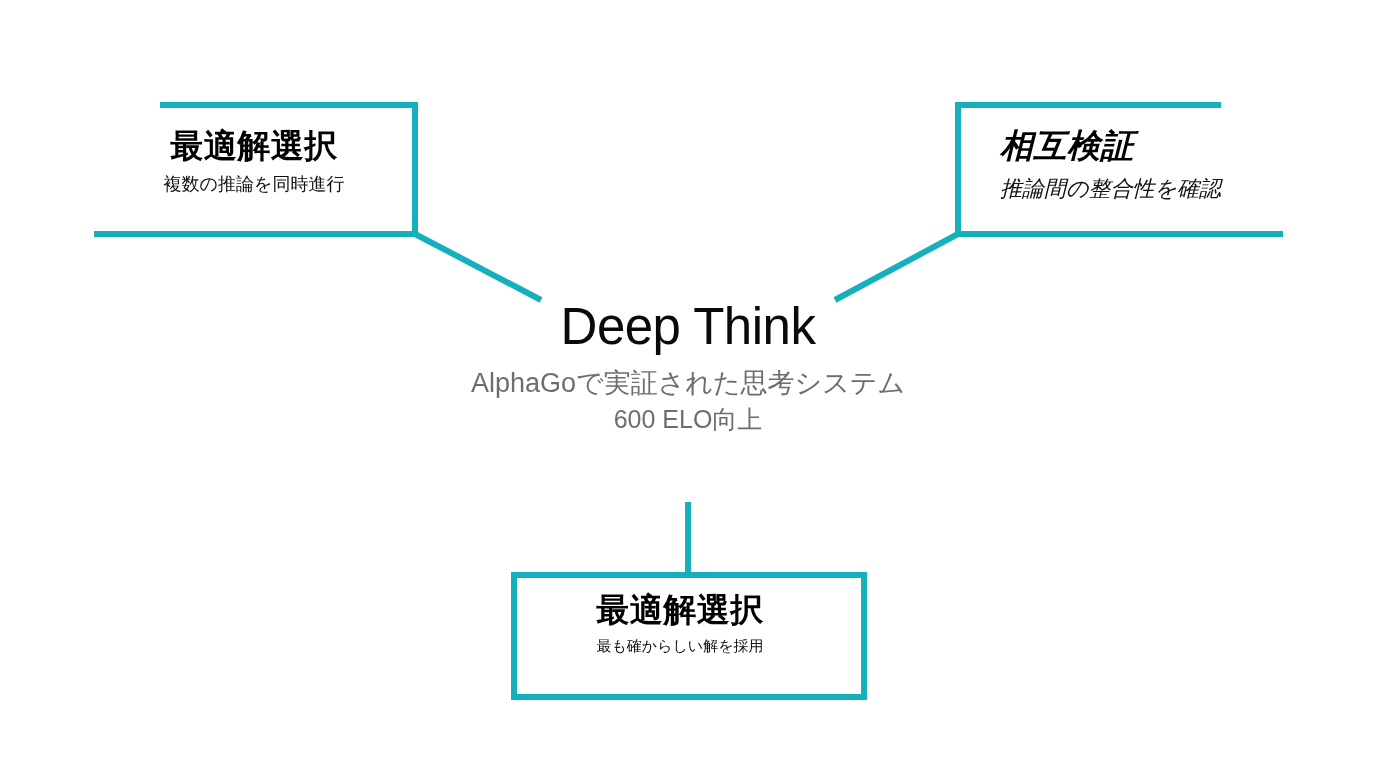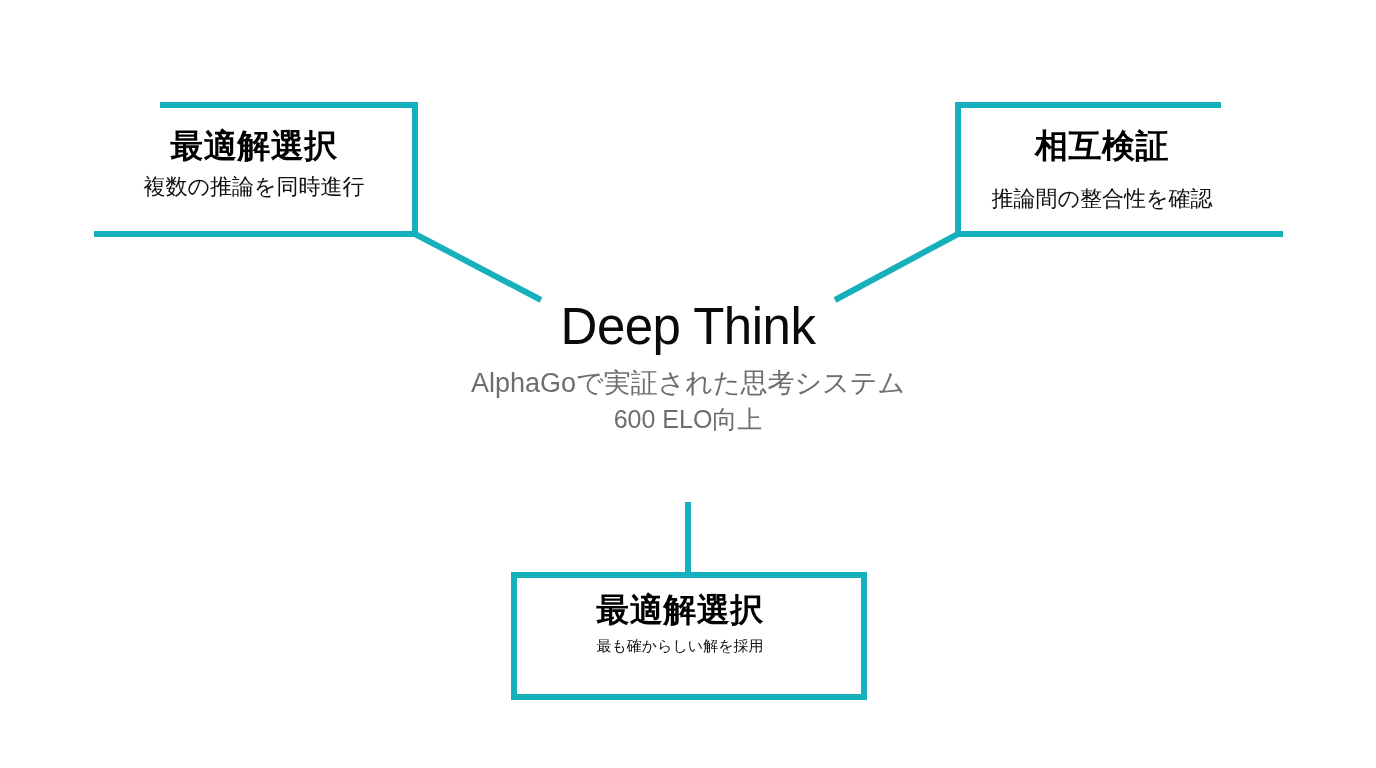--- a/index.html
+++ b/index.html
@@ -50,31 +50,32 @@
   }
 
   
   #node-parallel {
     left: 104px;
     top: 128px;
     width: 300px;
     text-align: center;
   }
   #node-parallel .node-title { font-size: 33px; letter-spacing: 0.5px; }
-  #node-parallel .node-desc  { font-size: 22px; margin-top: 9px; }
+  #node-parallel .node-desc  { font-size: 18px; margin-top: 9px; }
 
   
   #node-crosscheck {
-    left: 952px;
+    left: 1000px;
     top: 128px;
     width: 300px;
-    text-align: center;
+    text-align: left;
+    font-style: italic;
   }
   #node-crosscheck .node-title { font-size: 33px; letter-spacing: 0.5px; }
-  #node-crosscheck .node-desc  { font-size: 22px; margin-top: 21px; }
+  #node-crosscheck .node-desc  { font-size: 22px; margin-top: 11px; }
 
   
   #node-optimal {
     left: 502px;
     top: 592px;
     width: 356px;
     text-align: center;
   }
   #node-optimal .node-title { font-size: 33px; letter-spacing: 0.5px; }
   #node-optimal .node-desc  { font-size: 15px; margin-top: 8px; }

